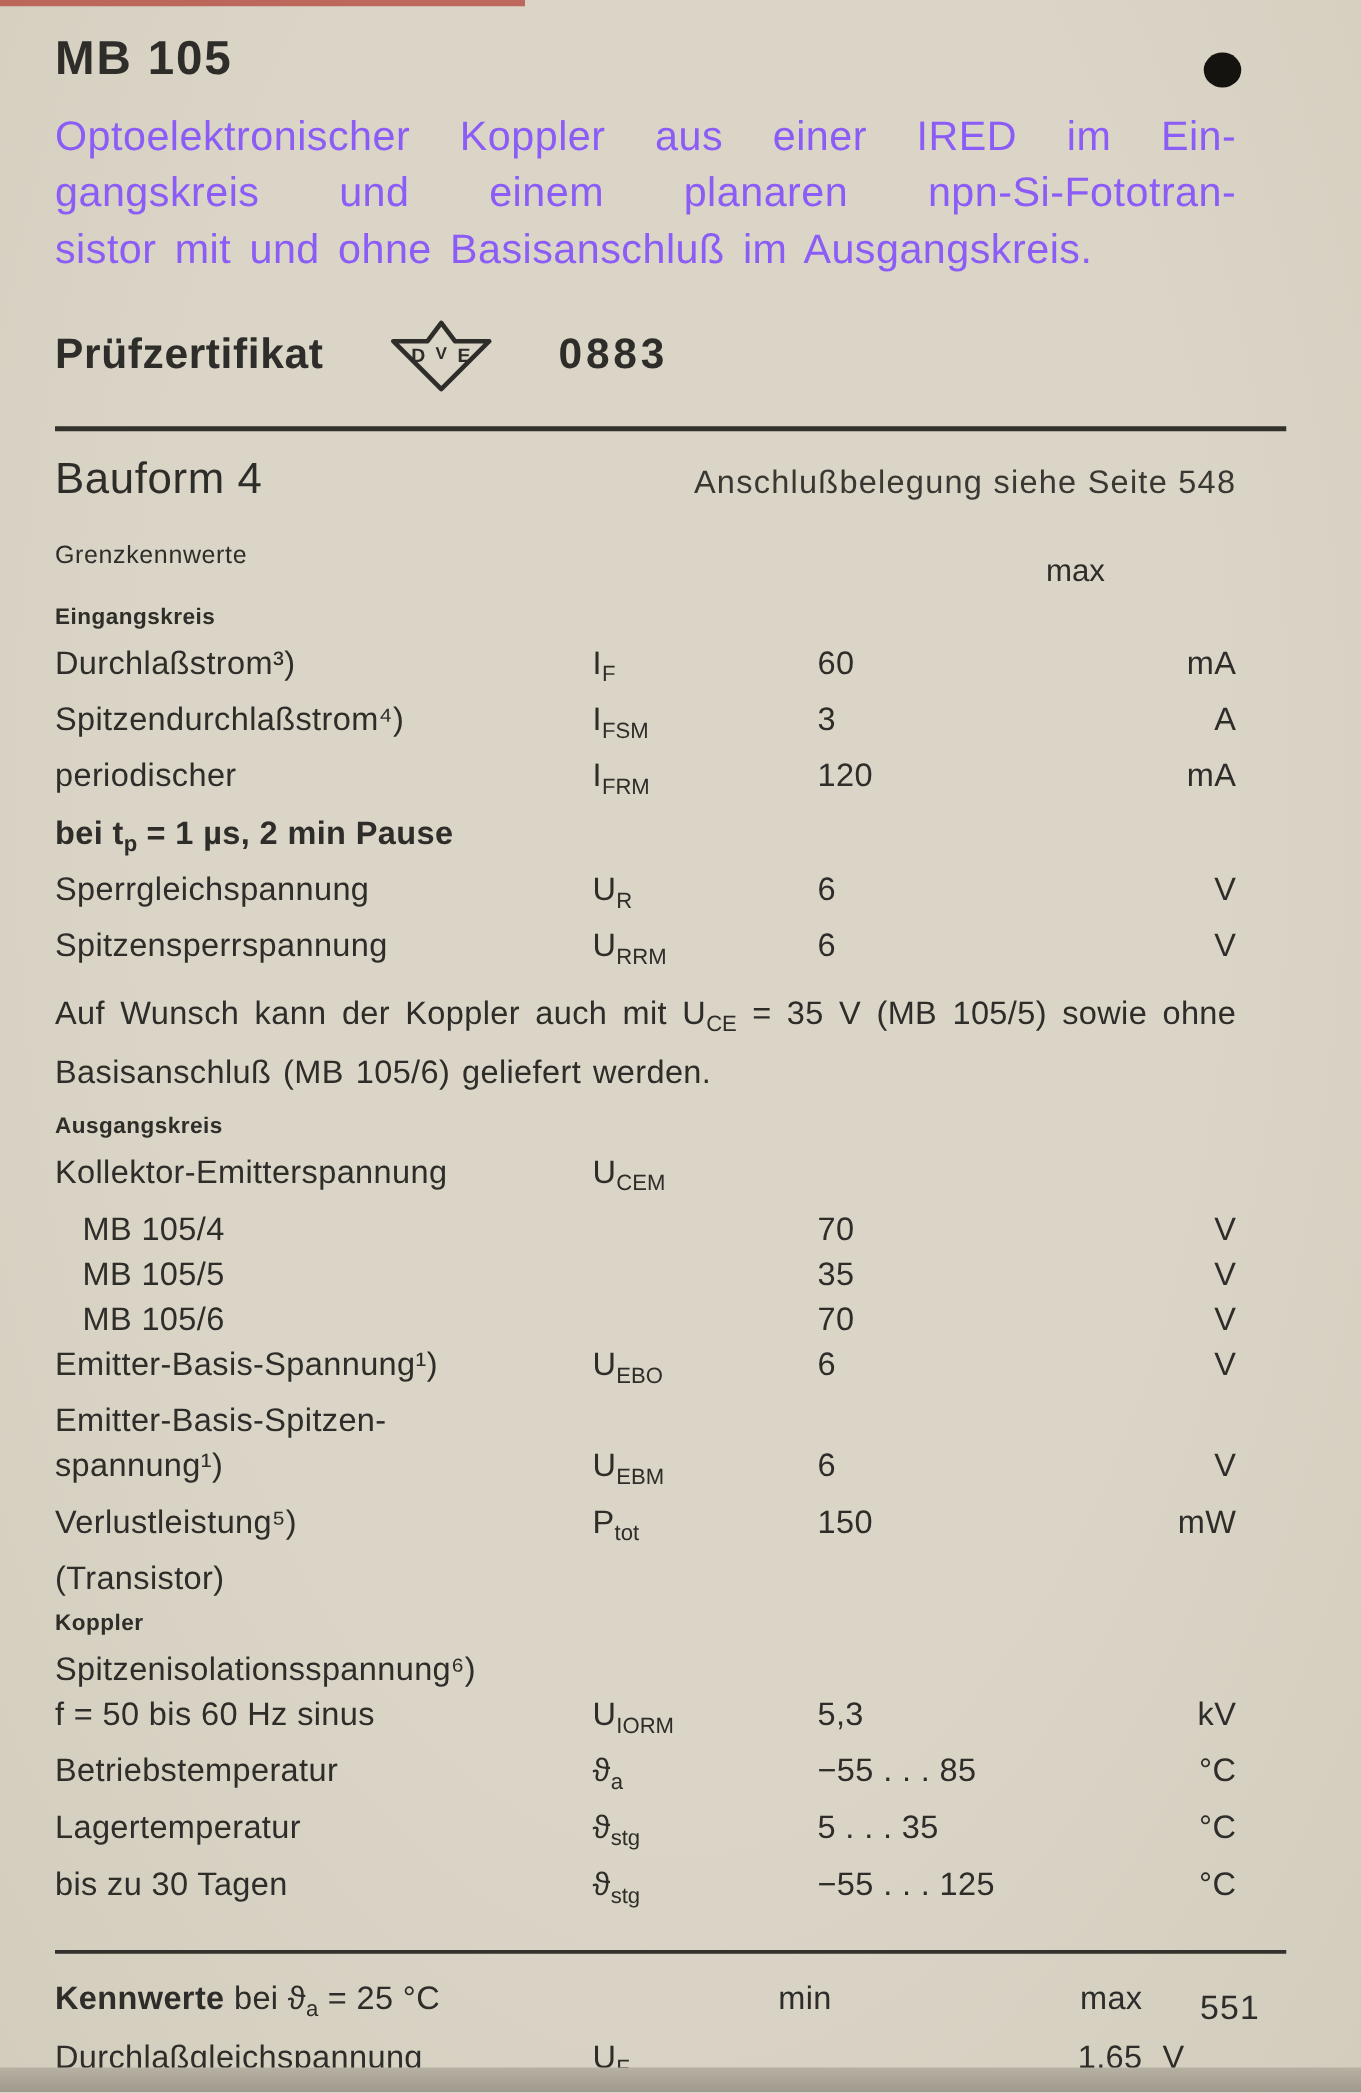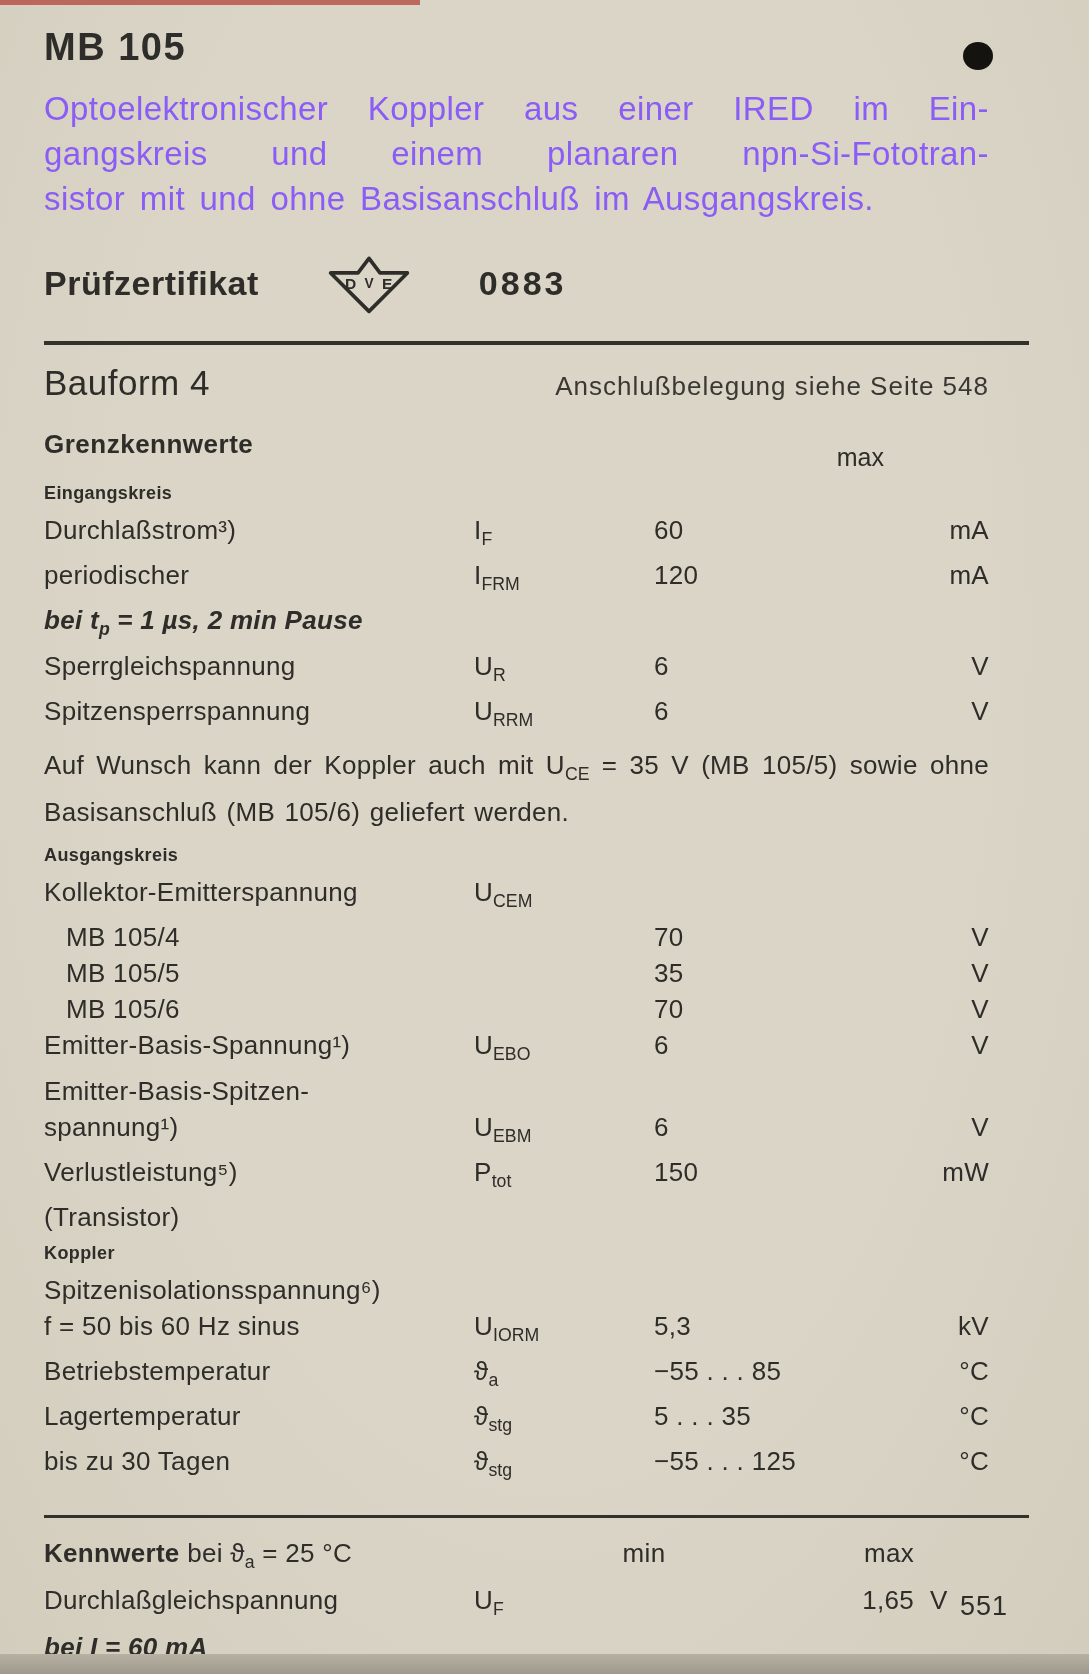--- a/index.html
+++ b/index.html
@@ -14,48 +14,48 @@
   }
   .page{padding:26px 100px 0 44px;position:relative;}
   .scan-strip{position:absolute;top:0;left:0;width:420px;height:5px;background:#b3433a;opacity:.75;}
   .bottom-edge{position:absolute;bottom:0;left:0;right:0;height:20px;background:linear-gradient(#b6b1a2,#9e998c);}
   .print-dot{position:absolute;top:42px;right:96px;width:30px;height:28px;background:#15130f;border-radius:50%;}
 
   .title{font-size:38px;font-weight:bold;letter-spacing:1.5px;line-height:42px;}
   .intro{margin-top:18px;font-size:33px;line-height:45px;letter-spacing:.4px;word-spacing:5px;color:#8b5cf6;}
   .intro .just{text-align:justify;text-align-last:justify;}
 
-  .cert-row{margin-top:30px;display:flex;align-items:center;gap:62px;height:64px;}
+  .cert-row{margin-top:30px;display:flex;align-items:center;gap:46px;height:64px;}
   .cert-label{font-size:34px;font-weight:bold;letter-spacing:.5px;}
   .cert-number{font-size:34px;font-weight:bold;letter-spacing:3px;}
   .logo{width:96px;height:64px;}
 
   .rule{border:none;border-top:4px solid #33312c;margin:26px -40px 0 0;}
   .rule.thin{border-top-width:3px;}
 
   .header-row{margin-top:18px;display:flex;justify-content:space-between;align-items:baseline;}
   .bauform{font-size:35px;letter-spacing:.5px;}
   .pin-note{font-size:26px;letter-spacing:1px;color:#3a3833;}
 
   .section-head{margin-top:24px;position:relative;height:48px;}
-  .section-title{font-size:26px;font-weight:bold;letter-spacing:.5px;line-height:34px;}
+  .section-title{font-size:20px;font-weight:normal;letter-spacing:.5px;line-height:34px;}
   .max-head{position:absolute;right:105px;top:16px;font-size:25px;}
 
   .sub-title{font-size:18px;font-weight:bold;line-height:37px;letter-spacing:.4px;}
 
   .row{display:grid;grid-template-columns:430px 180px 190px 1fr;align-items:baseline;
        font-size:26px;line-height:36px;min-height:36px;letter-spacing:.3px;}
   .c-label{white-space:nowrap;}
   .c-label.indent{padding-left:22px;}
   .c-sym{white-space:nowrap;}
   .c-val{white-space:nowrap;}
   .c-unit{text-align:right;white-space:nowrap;}
   sub{font-size:.68em;letter-spacing:0;}
   .bold-note{font-weight:bold;}
-  .span-all{grid-column:1 / -1;font-style:italic;}
+  .span-all{grid-column:1 / -1;}
 
   .note-par{margin:8px 0 6px 0;font-size:26px;line-height:38px;letter-spacing:.3px;word-spacing:2px;}
   .note-par .l1{text-align:justify;text-align-last:justify;display:block;}
   .note-par .l2{display:block;}
 
   .krow{display:grid;grid-template-columns:430px 100px 140px 200px 1fr;align-items:baseline;
         font-size:26px;line-height:38px;min-height:38px;letter-spacing:.3px;}
   .krow .c-min{text-align:center;}
   .krow .c-max{text-align:right;}
   .krow .c-unit2{text-align:left;padding-left:16px;white-space:nowrap;}
@@ -105,20 +105,26 @@
 
   <div class="sub-title">Eingangskreis</div>
 
   <div class="row">
     <span class="c-label">Durchlaßstrom³)</span>
     <span class="c-sym"><span>I</span><sub>F</sub></span>
     <span class="c-val">60</span>
     <span class="c-unit">mA</span>
   </div>
   <div class="row">
+    <span class="c-label">Spitzendurchlaßstrom⁴)</span>
+    <span class="c-sym"><span>I</span><sub>FSM</sub></span>
+    <span class="c-val">3</span>
+    <span class="c-unit">A</span>
+  </div>
+  <div class="row">
     <span class="c-label">periodischer</span>
     <span class="c-sym"><span>I</span><sub>FRM</sub></span>
     <span class="c-val">120</span>
     <span class="c-unit">mA</span>
   </div>
 
   <div class="row bold-note">
     <span class="c-label span-all"><span>bei t</span><sub>p</sub><span> = 1 µs, 2 min Pause</span></span>
   </div>
 

